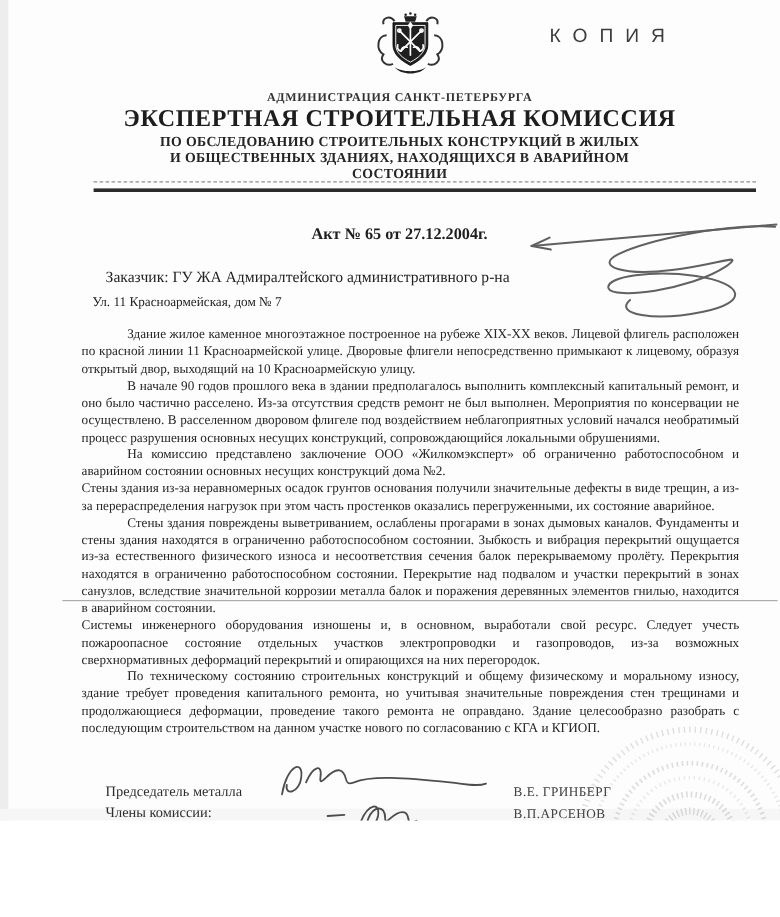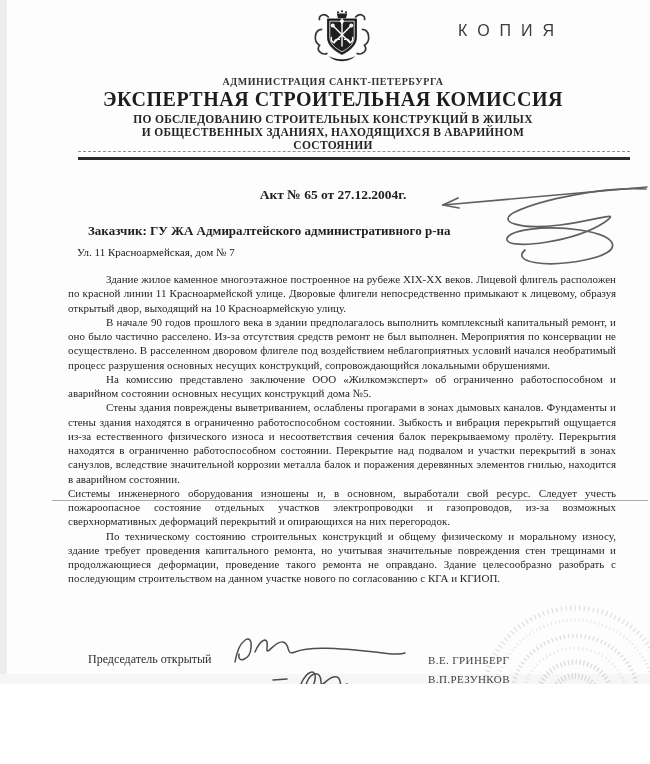--- a/index.html
+++ b/index.html
@@ -37,21 +37,21 @@
   }
 
   .act-line{
     position:absolute;left:0;top:187px;width:666px;text-align:center;
     font-size:13.5px;font-weight:700;color:#1f1f1f;
   }
 
   .flourish{position:absolute;left:425px;top:178px;width:225px;height:95px;}
 
   .customer-line{
-    position:absolute;left:88px;top:223px;font-size:13px;font-weight:700;color:#1f1f1f;
+    position:absolute;left:88px;top:223px;font-size:13px;font-weight:400;color:#1f1f1f;
   }
   .address-line{
     position:absolute;left:77px;top:246px;font-size:11px;font-weight:400;color:#222;
   }
 
   .body-text{
     position:absolute;left:68px;top:272px;width:548px;
     font-size:11px;line-height:14.25px;text-align:justify;color:#262626;
   }
   .body-text p{margin:0;}
@@ -127,48 +127,50 @@
       <path d="M221,11 C180,8 115,22 90,34 C70,44 95,52 135,47 C175,42 196,32 180,44 C150,64 85,72 82,62 C80,52 120,47 155,52 C195,58 200,74 160,82 C120,90 86,84 100,72"></path>
     </g>
   </svg>
 
   <div class="customer-line">Заказчик: ГУ ЖА Адмиралтейского административного р-на</div>
   <div class="address-line">Ул. 11 Красноармейская, дом № 7</div>
 
   <div class="body-text">
     <p class="ind">Здание жилое каменное многоэтажное построенное на рубеже XIX-XX веков. Лицевой флигель расположен по красной линии 11 Красноармейской улице. Дворовые флигели непосредственно примыкают к лицевому, образуя открытый двор, выходящий на 10 Красноармейскую улицу.</p>
     <p class="ind">В начале 90 годов прошлого века в здании предполагалось выполнить комплексный капитальный ремонт, и оно было частично расселено. Из-за отсутствия средств ремонт не был выполнен. Мероприятия по консервации не осуществлено. В расселенном дворовом флигеле под воздействием неблагоприятных условий начался необратимый процесс разрушения основных несущих конструкций, сопровождающийся локальными обрушениями.</p>
-    <p class="ind">На комиссию представлено заключение ООО «Жилкомэксперт» об ограниченно работоспособном и аварийном состоянии основных несущих конструкций дома №5.</p>
+    <p class="ind">На комиссию представлено заключение ООО «Жилкомэксперт» об ограниченно работоспособном и аварийном состоянии основных несущих конструкций дома №2.</p>
+    <p>Стены здания из-за неравномерных осадок грунтов основания получили значительные дефекты в виде трещин, а из-за перераспределения нагрузок при этом часть простенков оказались перегруженными, их состояние аварийное.</p>
     <p class="ind">Стены здания повреждены выветриванием, ослаблены прогарами в зонах дымовых каналов. Фундаменты и стены здания находятся в ограниченно работоспособном состоянии. Зыбкость и вибрация перекрытий ощущается из-за естественного физического износа и несоответствия сечения балок перекрываемому пролёту. Перекрытия находятся в ограниченно работоспособном состоянии. Перекрытие над подвалом и участки перекрытий в зонах санузлов, вследствие значительной коррозии металла балок и поражения деревянных элементов гнилью, находится в аварийном состоянии.</p>
     <p>Системы инженерного оборудования изношены и, в основном, выработали свой ресурс. Следует учесть пожароопасное состояние отдельных участков электропроводки и газопроводов, из-за возможных сверхнормативных деформаций перекрытий и опирающихся на них перегородок.</p>
     <p class="ind">По техническому состоянию строительных конструкций и общему физическому и моральному износу, здание требует проведения капитального ремонта, но учитывая значительные повреждения стен трещинами и продолжающиеся деформации, проведение такого ремонта не оправдано. Здание целесообразно разобрать с последующим строительством на данном участке нового по согласованию с КГА и КГИОП.</p>
   </div>
 
   <div class="strike-line"></div>
 
   <div class="sig-labels">
-    <div>Председатель открытый</div>
+    <div>Председатель металла</div>
+    <div>Члены комиссии:</div>
   </div>
 
   <svg class="signatures" viewBox="0 0 215 120">
     <g stroke="#3a3a3a" stroke-width="1.5" fill="none" stroke-linecap="round" opacity="0.9">
       <path d="M10,32 C14,8 28,2 26,18 C25,30 12,34 14,24"></path>
       <path d="M30,22 C36,8 44,6 42,18 C41,28 50,10 58,12 C66,14 60,26 70,22 C84,16 112,18 150,22 C162,23 172,26 180,23"></path>
       <path d="M48,50 L62,49"></path>
       <path d="M76,54 C82,40 92,38 90,50 C88,60 78,62 82,52 C86,42 96,40 96,52 C96,60 104,44 112,47 C118,49 112,60 122,54"></path>
       <path d="M108,72 C116,60 124,58 120,68 C117,75 109,74 114,65"></path>
       <path d="M104,62 L126,74"></path>
       <path d="M14,98 C4,88 16,78 30,84 C24,74 36,70 40,82 C44,72 52,74 50,86 C56,76 64,80 60,90 C66,82 74,86 70,94 C78,86 86,90 82,98 C90,92 98,96 94,102 C102,96 110,100 106,104 C130,100 160,102 180,99"></path>
       <path d="M8,102 C60,114 150,110 184,99"></path>
     </g>
   </svg>
 
   <div class="sig-names">
     <div>В.Е. ГРИНБЕРГ</div>
-    <div>В.П.РЕЗУНКОВ</div>
+    <div>В.П.АРСЕНОВ</div>
     <div>В.Е. КОМИССИЯ</div>
     <div>А.А.ШАТАЛОВ</div>
     <div>А.В. ГРИНБЕРГ</div>
   </div>
 
   <svg class="stamp" viewBox="0 0 200 164">
     <g fill="none" stroke="#8f8f8f">
       <circle cx="105" cy="100" r="92" stroke-width="5" stroke-dasharray="1.2 3.4" opacity="0.45"></circle>
       <circle cx="105" cy="100" r="80" stroke-width="3" stroke-dasharray="1 3" opacity="0.35"></circle>
       <circle cx="105" cy="100" r="64" stroke-width="4" stroke-dasharray="1.4 2.8" opacity="0.45"></circle>

